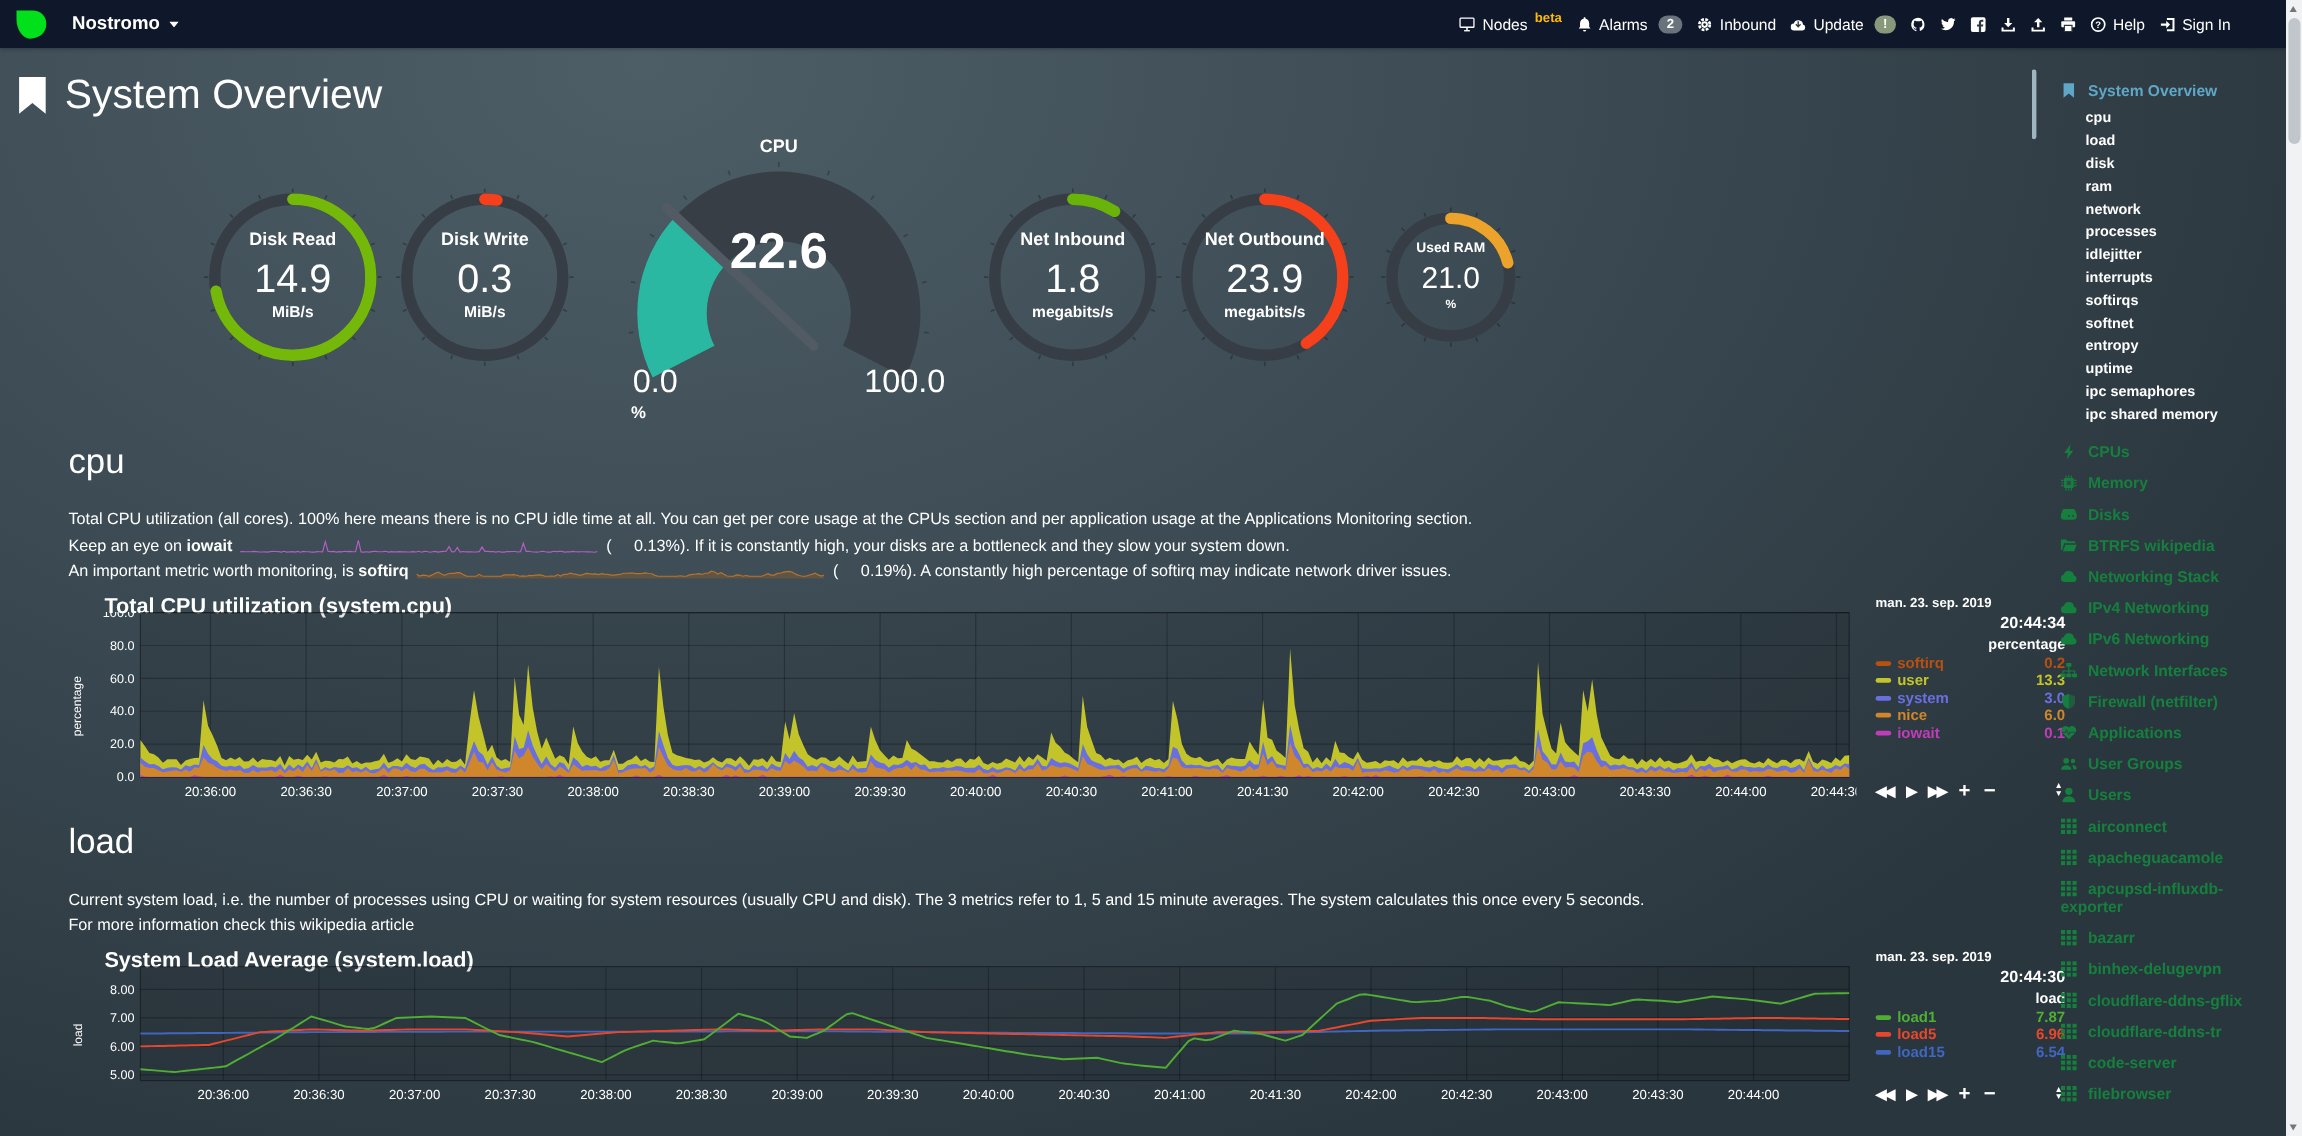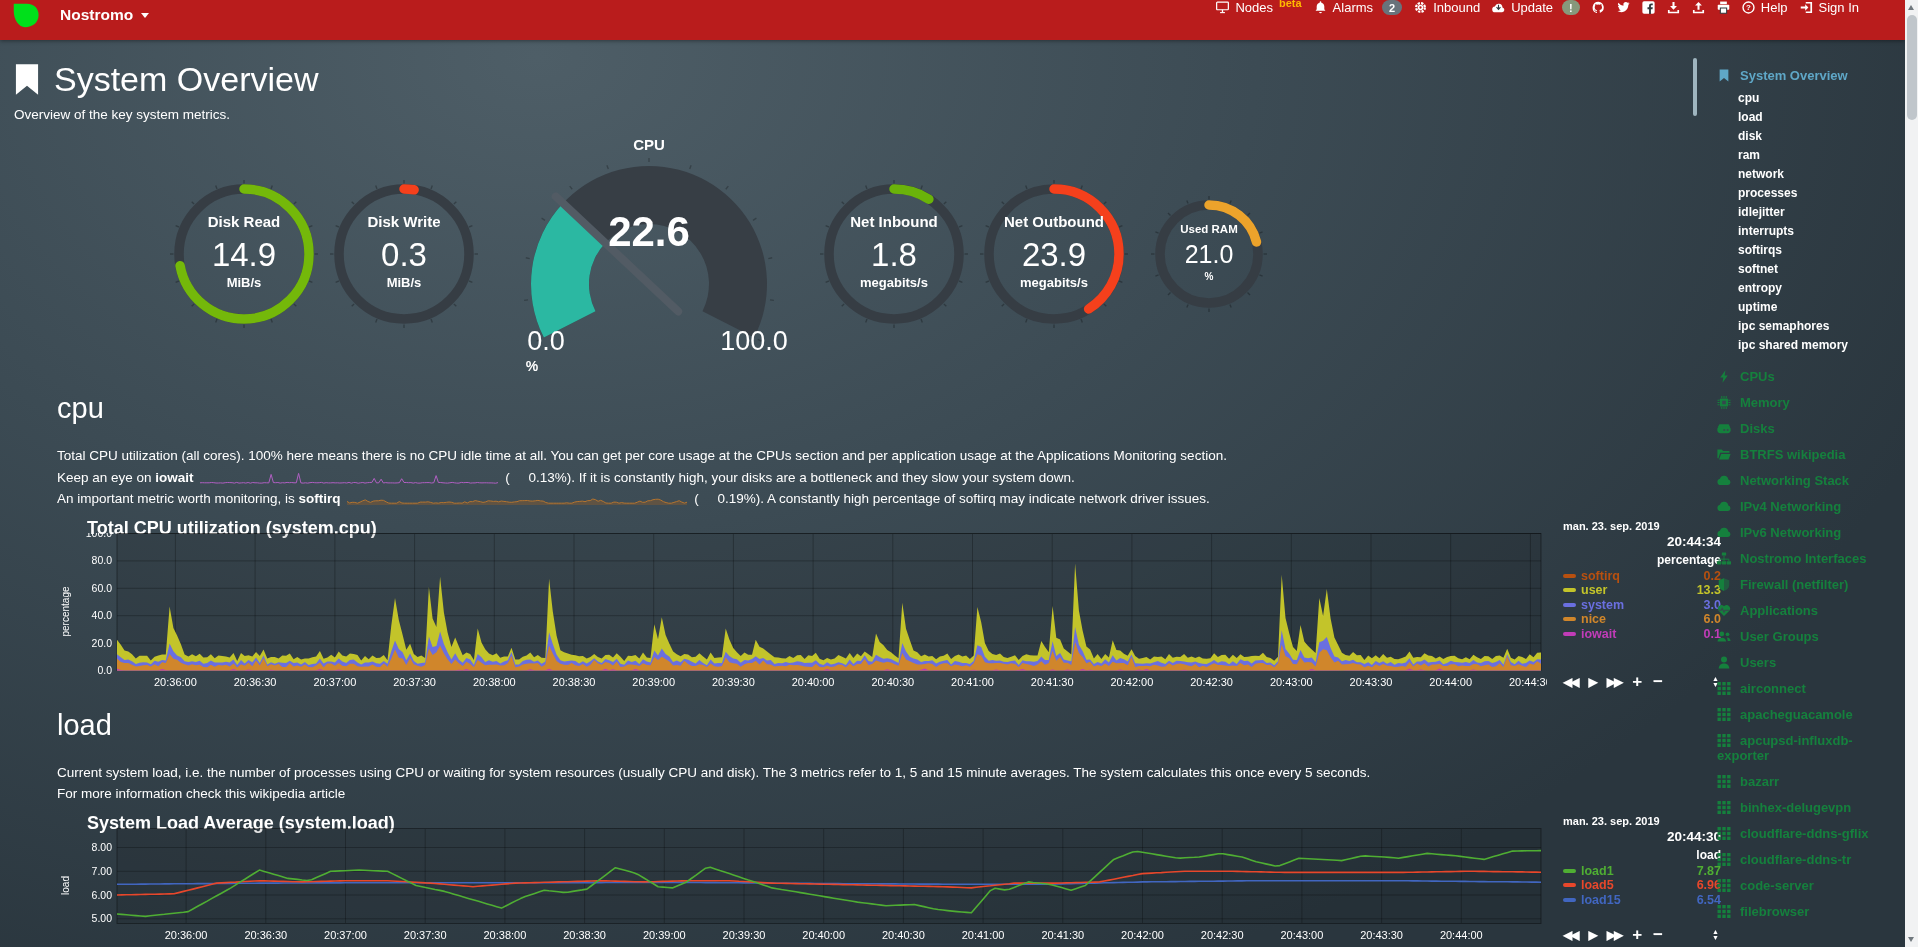--- a/index.html
+++ b/index.html
@@ -3,22 +3,22 @@
 <meta charset="utf-8">
 <style>
   * { box-sizing: border-box; }
   html,body { margin:0; padding:0; }
   body {
     width:1918px; height:947px; overflow:hidden; position:relative;
     font-family:"Liberation Sans", sans-serif; color:#fff;
     background: radial-gradient(ellipse 1500px 1000px at 28% 6%, #4e5e67 0%, #3c4b54 48%, #2a363e 100%);
   }
   
-  .navbar { position:fixed; top:0; left:0; right:13px; height:40px; background:#b91c1c;
-    display:flex; align-items:flex-start; justify-content:space-between; padding:0 46px 0 10px; z-index:30;
+  .navbar { position:fixed; top:0; left:0; right:13px; height:40px; background:#0f172a;
+    display:flex; align-items:center; justify-content:space-between; padding:0 46px 0 10px; z-index:30;
     box-shadow:0 1px 4px rgba(0,0,0,.4); }
   .nav-left { display:flex; align-items:center; gap:20px; }
   .logo { display:flex; align-items:center; cursor:pointer; }
   .hostname { display:flex; align-items:center; gap:8px; font-size:15.5px; font-weight:600; cursor:pointer; }
   .nav-right { display:flex; align-items:center; gap:12px; }
   .nav-item { display:flex; align-items:center; gap:6px; font-size:13px; color:#fff; cursor:pointer; white-space:nowrap; }
   .nav-item .icon svg { width:13px; height:13px; display:block; }
   sup.beta { color:#ffba00; font-size:11px; font-weight:bold; transform:translateY(-5px); display:inline-block; }
   .badge { background:#68737b; border-radius:9px; font-size:11px; font-weight:bold; padding:1.5px 7px; margin-left:3px; }
   .badge.update { background:#87987b; }
@@ -201,21 +201,20 @@
 </header>
 
 <main class="content">
   <div class="page-header">
     <h1>
       <svg width="26" height="33" viewBox="0 0 11 14">
           <path d="M.8.5h9.4v13L5.5 9.7.8 13.5z" fill="#fff"></path>
         </svg>
       <span>System Overview</span>
     </h1>
-    <p class="subtitle">Overview of the key system metrics.</p>
   </div>
 
   <div class="gauges" id="gauges">
       <div class="gauge-cell" style="width: 160px;">
         <svg width="150" height="150">
           <line x1="145.5" y1="75.0" x2="149.0" y2="75.0" stroke="rgba(0,0,0,0.28)" stroke-width="1.4"></line>
           <line x1="140.1" y1="102.0" x2="143.4" y2="103.3" stroke="rgba(0,0,0,0.28)" stroke-width="1.4"></line>
           <line x1="124.9" y1="124.9" x2="127.3" y2="127.3" stroke="rgba(0,0,0,0.28)" stroke-width="1.4"></line>
           <line x1="102.0" y1="140.1" x2="103.3" y2="143.4" stroke="rgba(0,0,0,0.28)" stroke-width="1.4"></line>
           <line x1="75.0" y1="145.5" x2="75.0" y2="149.0" stroke="rgba(0,0,0,0.28)" stroke-width="1.4"></line>
@@ -639,21 +638,21 @@
         </svg></span><span class="sb-label">IPv4 Networking</span></div>
     <div class="sb-item"><span class="icon"><svg viewBox="0 0 14 10" fill="currentColor">
           <path d="M3.4 9.6a3.2 3.2 0 0 1-.5-6.3 4.3 4.3 0 0 1 8.4.8 2.8 2.8 0 0 1-.3 5.5z"></path>
         </svg></span><span class="sb-label">IPv6 Networking</span></div>
     <div class="sb-item"><span class="icon"><svg viewBox="0 0 15 13" fill="currentColor">
           <rect x="5.2" y="0" width="4.6" height="3.4" rx=".4"></rect>
           <rect x="0" y="9.4" width="4.6" height="3.4" rx=".4"></rect>
           <rect x="5.2" y="9.4" width="4.6" height="3.4" rx=".4"></rect>
           <rect x="10.4" y="9.4" width="4.6" height="3.4" rx=".4"></rect>
           <path d="M7.5 3.4v2M2.3 9.4V7.2h10.4v2.2M7.5 5.4v4" stroke="currentColor" stroke-width="1" fill="none"></path>
-        </svg></span><span class="sb-label">Nostromo Interfaces</span></div>
+        </svg></span><span class="sb-label">Network Interfaces</span></div>
     <div class="sb-item"><span class="icon"><svg viewBox="0 0 12 14" fill="currentColor">
           <path d="M6 .4 11.6 2.3v4.9c0 3.6-2.7 5.8-5.6 6.4C3.1 13 .4 10.8.4 7.2V2.3z" opacity=".5"></path>
           <path d="M6 .4.4 2.3v4.9C.4 10.8 3.1 13 6 13.6z"></path>
         </svg></span><span class="sb-label">Firewall (netfilter)</span></div>
     <div class="sb-item"><span class="icon"><svg viewBox="0 0 14 12" fill="currentColor">
           <path d="M7 11.6 1.6 6.2A3.5 3.5 0 0 1 6.5 1.3l.5.5.5-.5a3.5 3.5 0 0 1 4.9 4.9z"></path>
           <path d="M.8 5.8h3.4l1-1.8 1.8 3.6 1-1.8h4.4" stroke="#37464e" stroke-width="1.1" fill="none"></path>
         </svg></span><span class="sb-label">Applications</span></div>
     <div class="sb-item"><span class="icon"><svg viewBox="0 0 16 13" fill="currentColor">
           <circle cx="5.5" cy="3.6" r="2.7"></circle>

